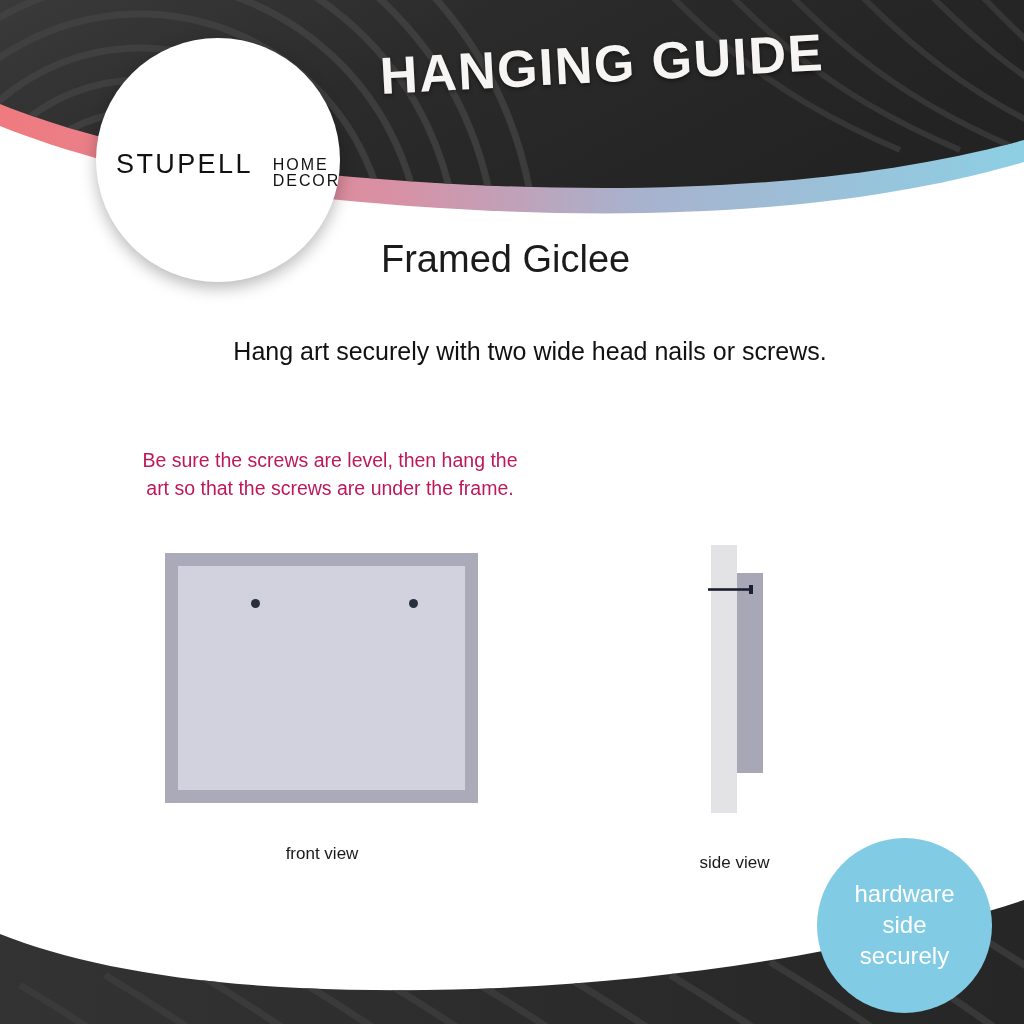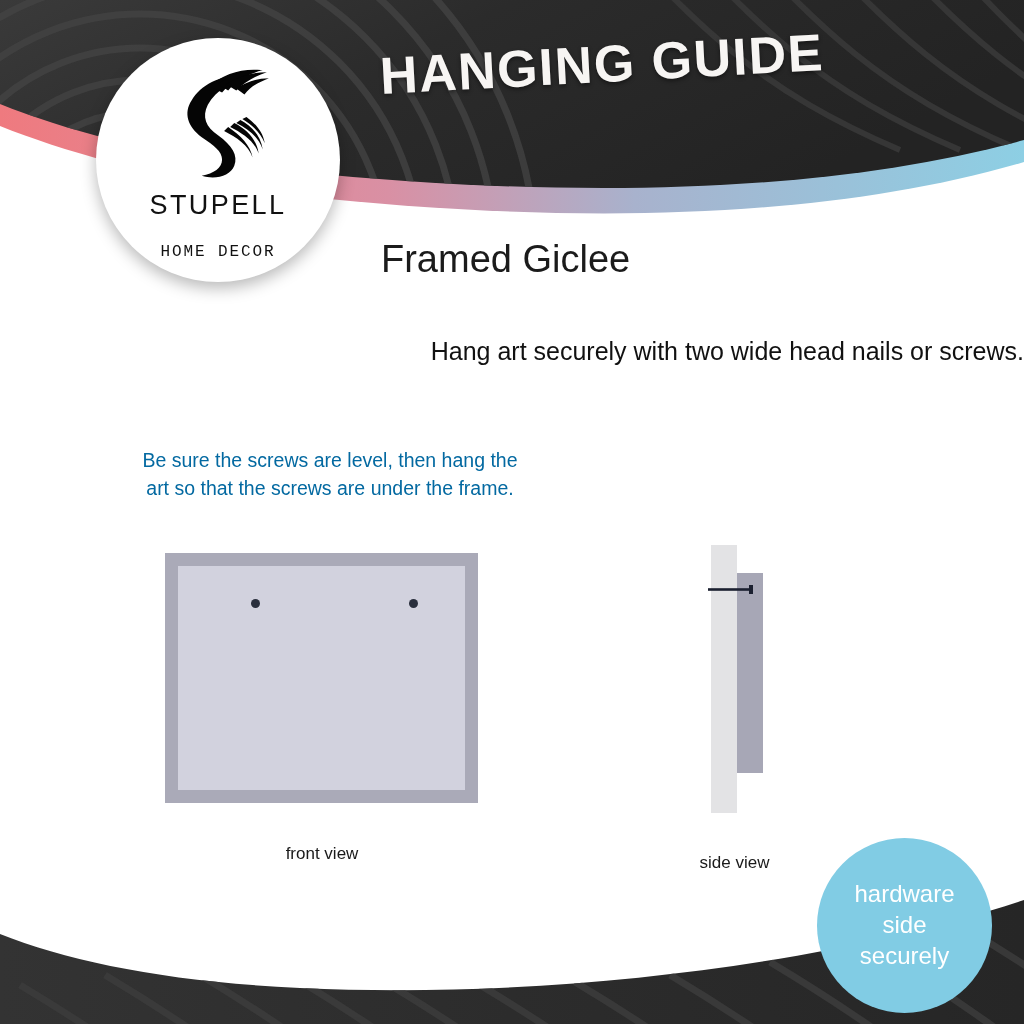--- a/index.html
+++ b/index.html
@@ -33,44 +33,44 @@
     position: absolute;
     left: 96px;
     top: 38px;
     width: 244px;
     height: 244px;
     border-radius: 50%;
     background: #ffffff;
     box-shadow: 0 6px 16px rgba(0,0,0,0.28);
     z-index: 20;
     display: flex;
-    flex-direction: column;
+    flex-direction: row;
     align-items: center;
     justify-content: flex-start;
+    gap: 20px;
   }
   #logo-mark {
     margin-top: 26px;
     width: 122px;
     height: 120px;
   }
   .logo-word {
     color: #111111;
     letter-spacing: 2.4px;
     font-weight: 400;
     line-height: 1;
   }
   #logo-name {
     font-size: 27px;
     margin-top: 8px;
   }
   #logo-tag {
     font-size: 16px;
     margin-top: 25px;
     letter-spacing: 1.9px;
-    font-family: Liberation Mono, monospace;
   }
 
   
   #hanging-guide-title {
     position: absolute;
     left: 380px;
     top: 46px;
     font-size: 52px;
     font-weight: 700;
     color: #f7f5f3;
@@ -91,35 +91,35 @@
     color: #1b1b1b;
     font-weight: 400;
     z-index: 12;
     white-space: nowrap;
   }
   #lead-instruction {
     position: absolute;
     left: 0;
     right: 0;
     top: 337px;
-    text-align: right;
+    text-align: center;
     font-size: 25px;
     color: #111111;
     font-weight: 500;
     z-index: 12;
     padding-left: 36px;
   }
 
   
   .panel-caption {
     position: absolute;
     text-align: center;
     font-size: 19.5px;
     line-height: 1.42;
-    color: #0369a1;
+    color: #be185d;
     font-weight: 500;
     z-index: 12;
   }
   #front-caption { left: 140px; top: 447px; width: 380px; }
   #side-caption  { left: 588px; top: 452px; width: 300px; }
 
   .view-label {
     position: absolute;
     text-align: center;
     font-size: 17px;

